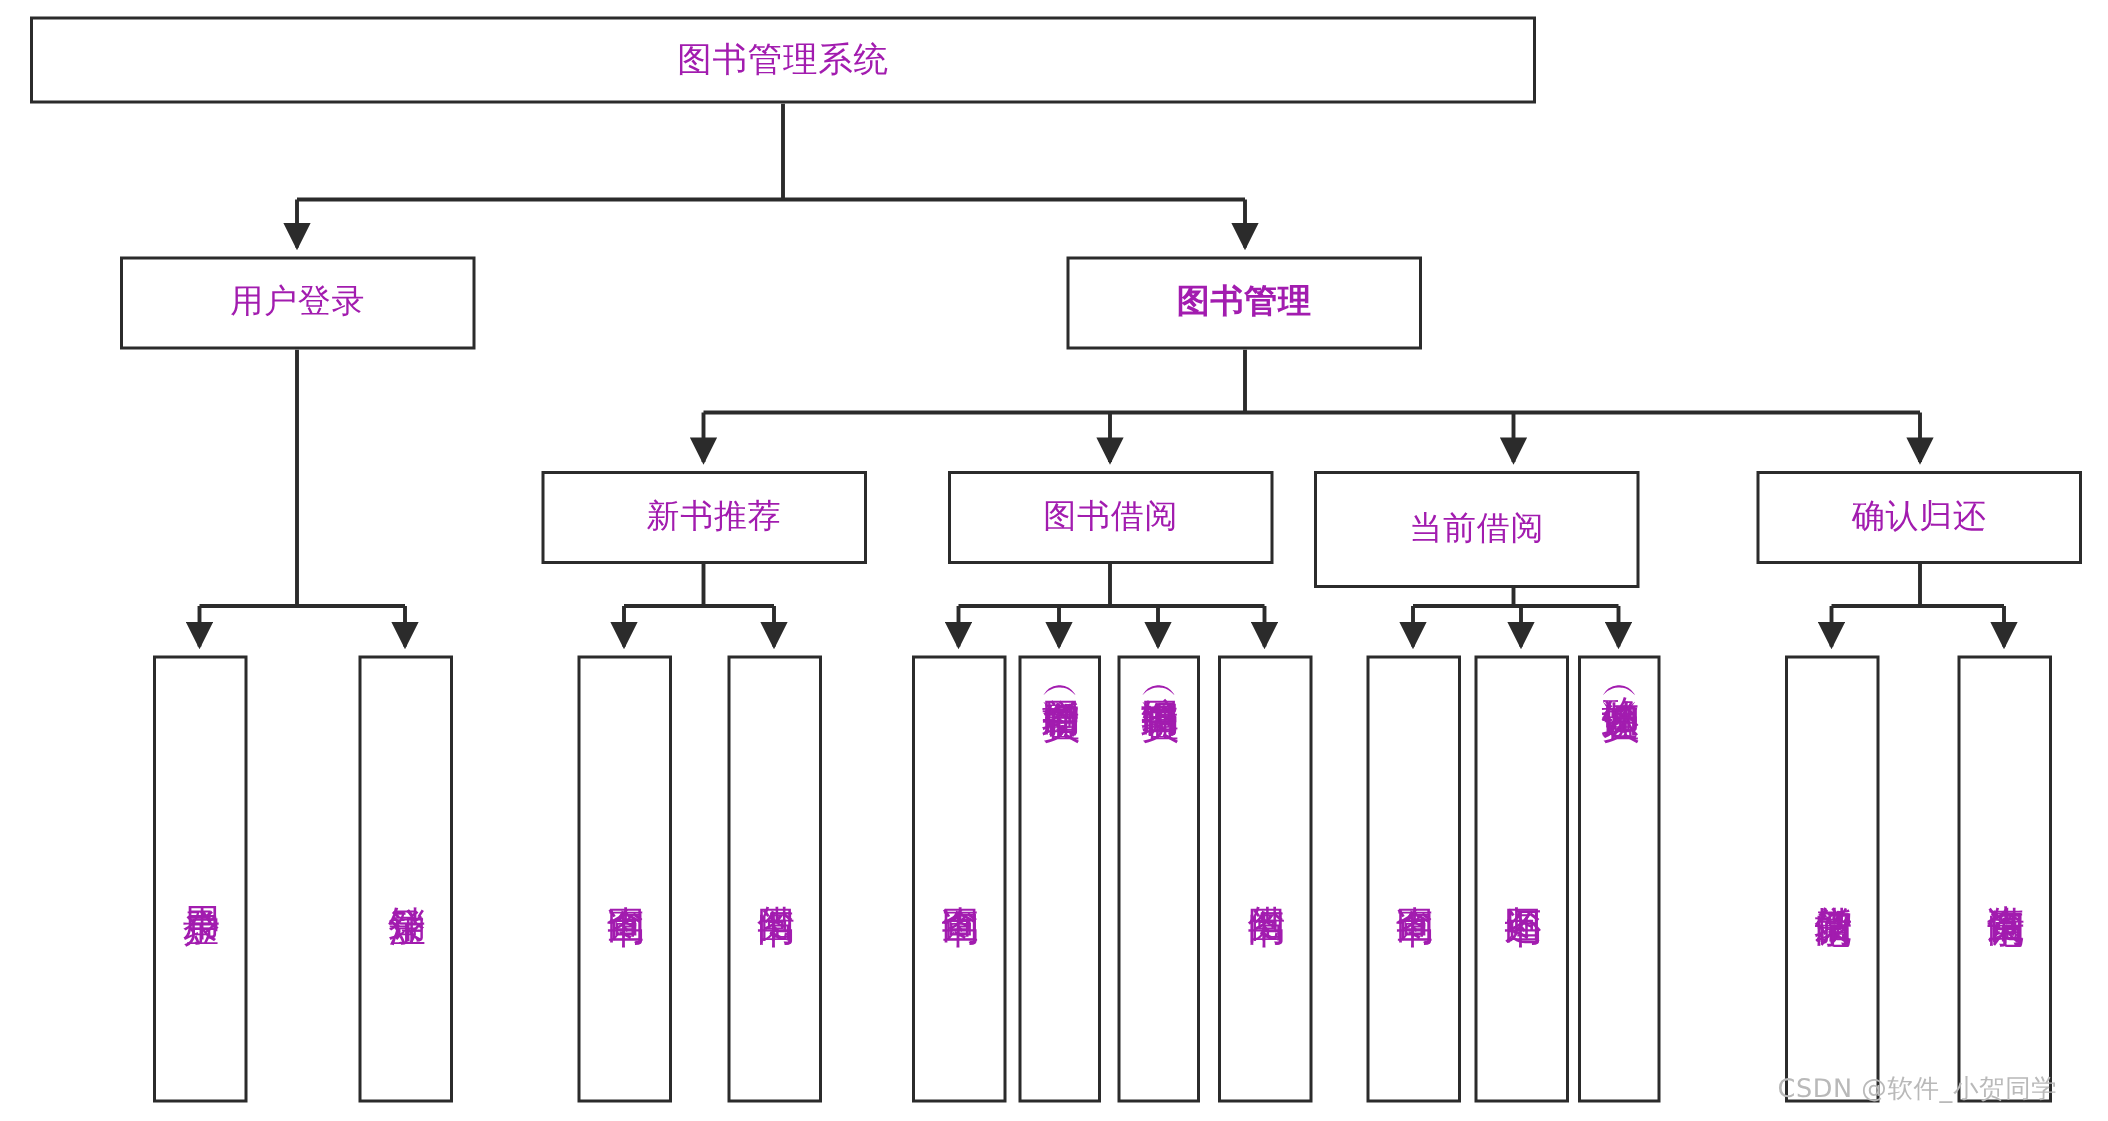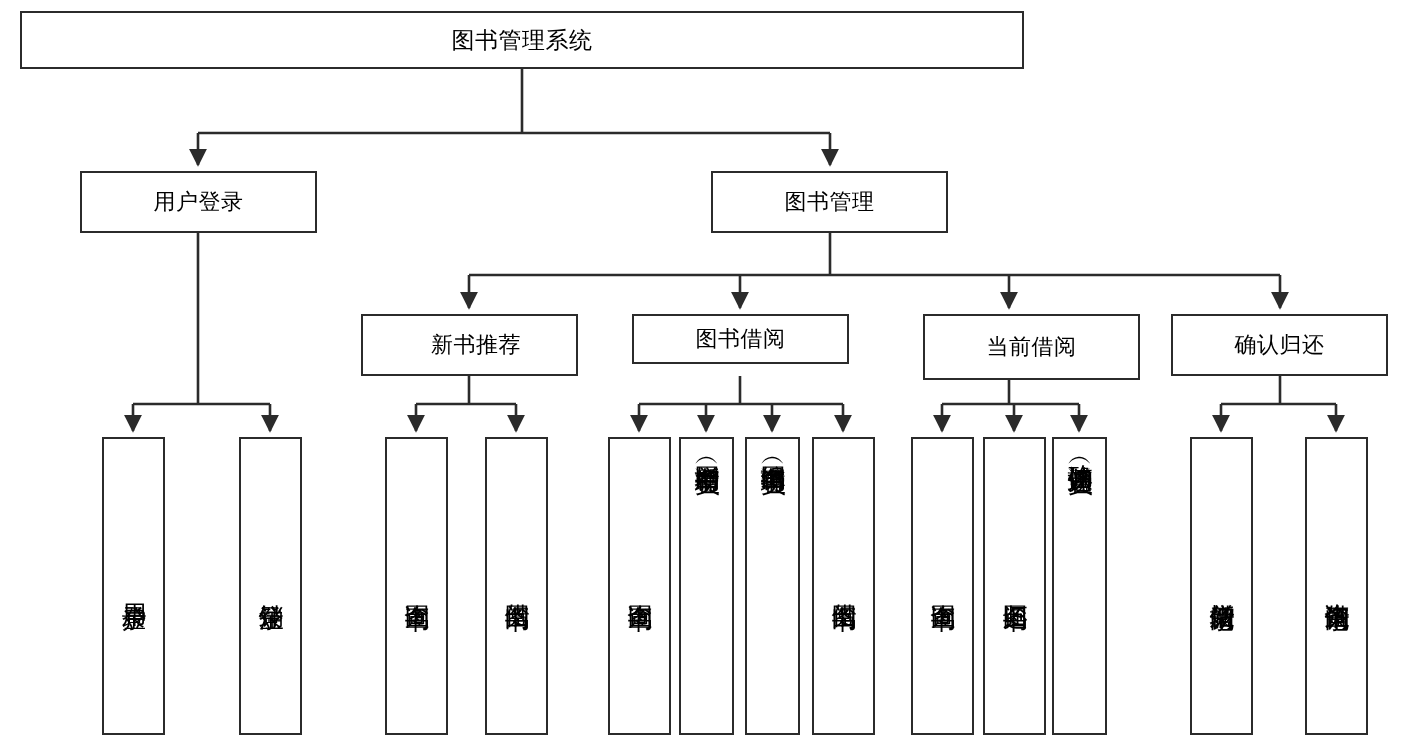--- a/index.html
+++ b/index.html
@@ -26,21 +26,21 @@
     pointer-events: none;
   }
   .node {
     position: absolute;
     box-sizing: border-box;
     background: #ffffff;
     border: 2.5px solid #2b2b2b;
     display: flex;
     align-items: center;
     justify-content: center;
-    color: #000000;
+    color: #a21caf;
   }
   .node .lbl {
     display: block;
     text-align: center;
     line-height: 1.05;
     white-space: nowrap;
   }
   
   .node.horiz .lbl {
     font-size: 22px;
@@ -131,31 +131,31 @@
     </g>
   </svg>
 
   <div class="node horiz root" style="left:20px; top:11px; width:1004px; height:58px;">
     <span class="lbl">图书管理系统</span>
   </div>
 
   <div class="node horiz" style="left:80px; top:171px; width:237px; height:62px;">
     <span class="lbl">用户登录</span>
   </div>
-  <div class="node horiz" style="left:711px; top:171px; width:237px; height:62px;">
+  <div class="node horiz" style="left:711px; top:171px; width:237px; height:62px;font-weight:bold;">
     <span class="lbl">图书管理</span>
   </div>
 
   <div class="node horiz" style="left:361px; top:314px; width:217px; height:62px;padding-left:13px;">
     <span class="lbl">新书推荐</span>
   </div>
-  <div class="node horiz" style="left:632px; top:314px; width:217px; height:50px;">
+  <div class="node horiz" style="left:632px; top:314px; width:217px; height:62px;">
     <span class="lbl">图书借阅</span>
   </div>
-  <div class="node horiz" style="left:923px; top:314px; width:217px; height:66px;">
+  <div class="node horiz" style="left:876px; top:314px; width:217px; height:78px;">
     <span class="lbl">当前借阅</span>
   </div>
   <div class="node horiz" style="left:1171px; top:314px; width:217px; height:62px;">
     <span class="lbl">确认归还</span>
   </div>
 
   <div class="node vert mid" style="left:102px; top:437px; width:63px; height:298px;">
     <span class="lbl">用户登录</span>
   </div>
   <div class="node vert mid" style="left:239px; top:437px; width:63px; height:298px;">
@@ -192,14 +192,15 @@
     <span class="lbl">确认归还（管理员）</span>
   </div>
 
   <div class="node vert mid" style="left:1190px; top:437px; width:63px; height:298px;">
     <span class="lbl">新增借阅记录</span>
   </div>
   <div class="node vert mid" style="left:1305px; top:437px; width:63px; height:298px;">
     <span class="lbl">查询借阅记录</span>
   </div>
 
+  <div class="watermark">CSDN @软件_小贺同学</div>
 
 </div>
 
 </body></html>

